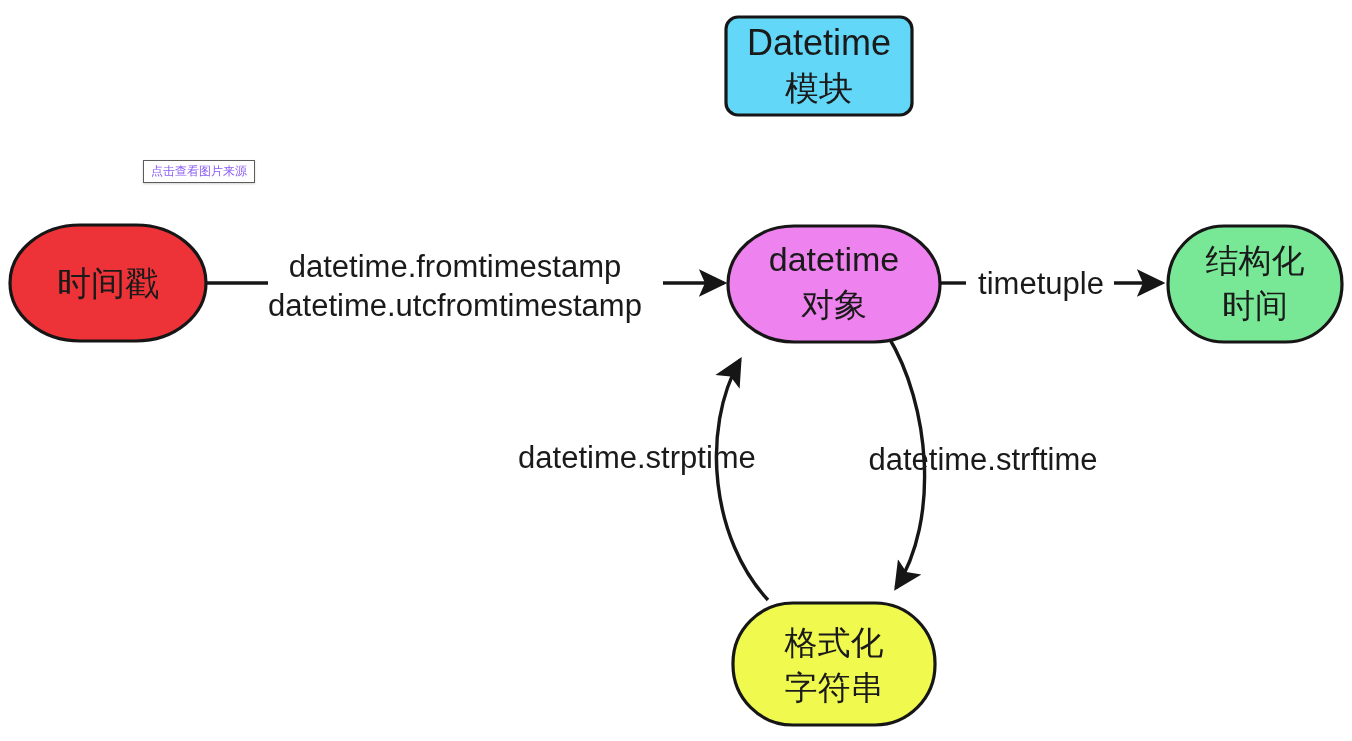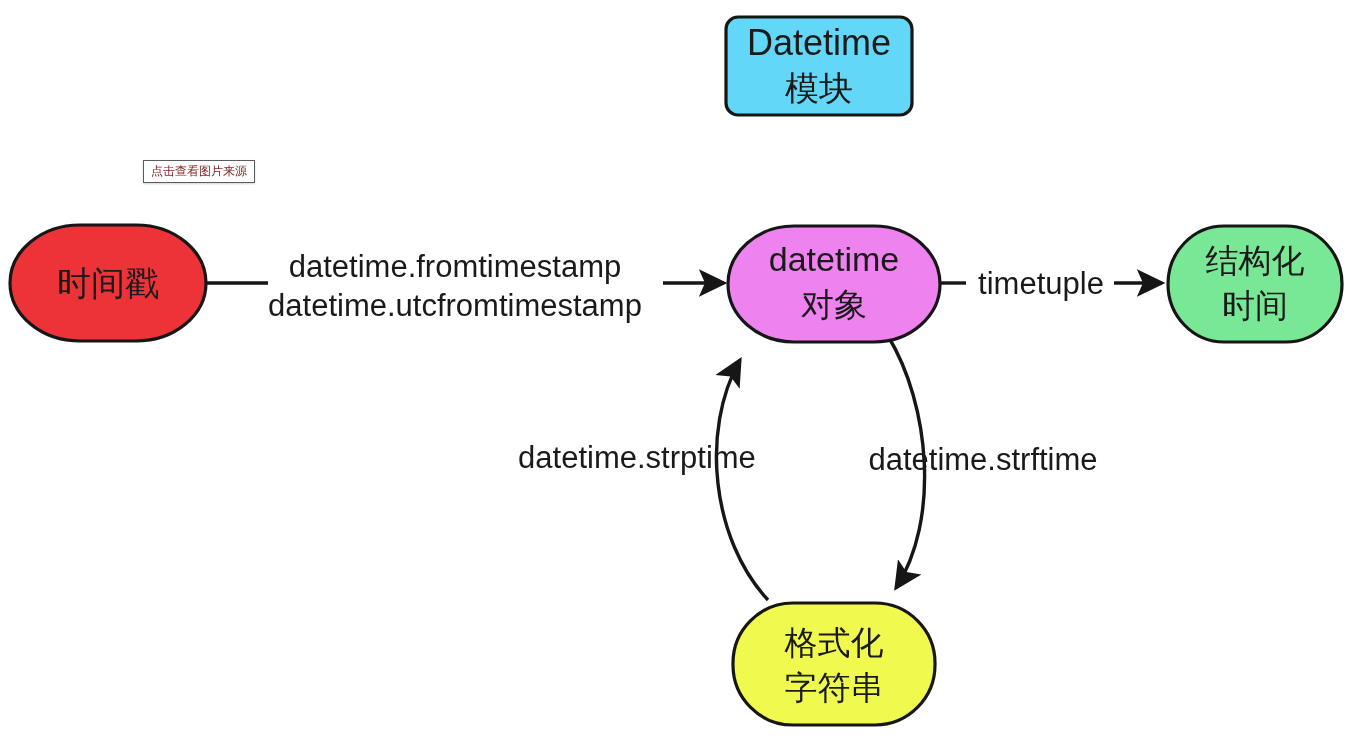--- a/index.html
+++ b/index.html
@@ -42,21 +42,21 @@
     stroke: #161616;
     stroke-width: 3.4;
     fill: none;
   }
   .tooltip-box {
     position: absolute;
     left: 143px;
     top: 160px;
     border: 1px solid #5c5c5c;
     background: #ffffff;
-    color: #7f1d1d;
+    color: #8b5cf6;
     font-size: 12px;
     font-family: "Liberation Sans", sans-serif;
     line-height: 1;
     padding: 4px 7px 5px 7px;
     white-space: nowrap;
     box-shadow: 0 1px 2px rgba(0,0,0,0.18);
   }
   .watermark {
     position: absolute;
     right: 12px;

